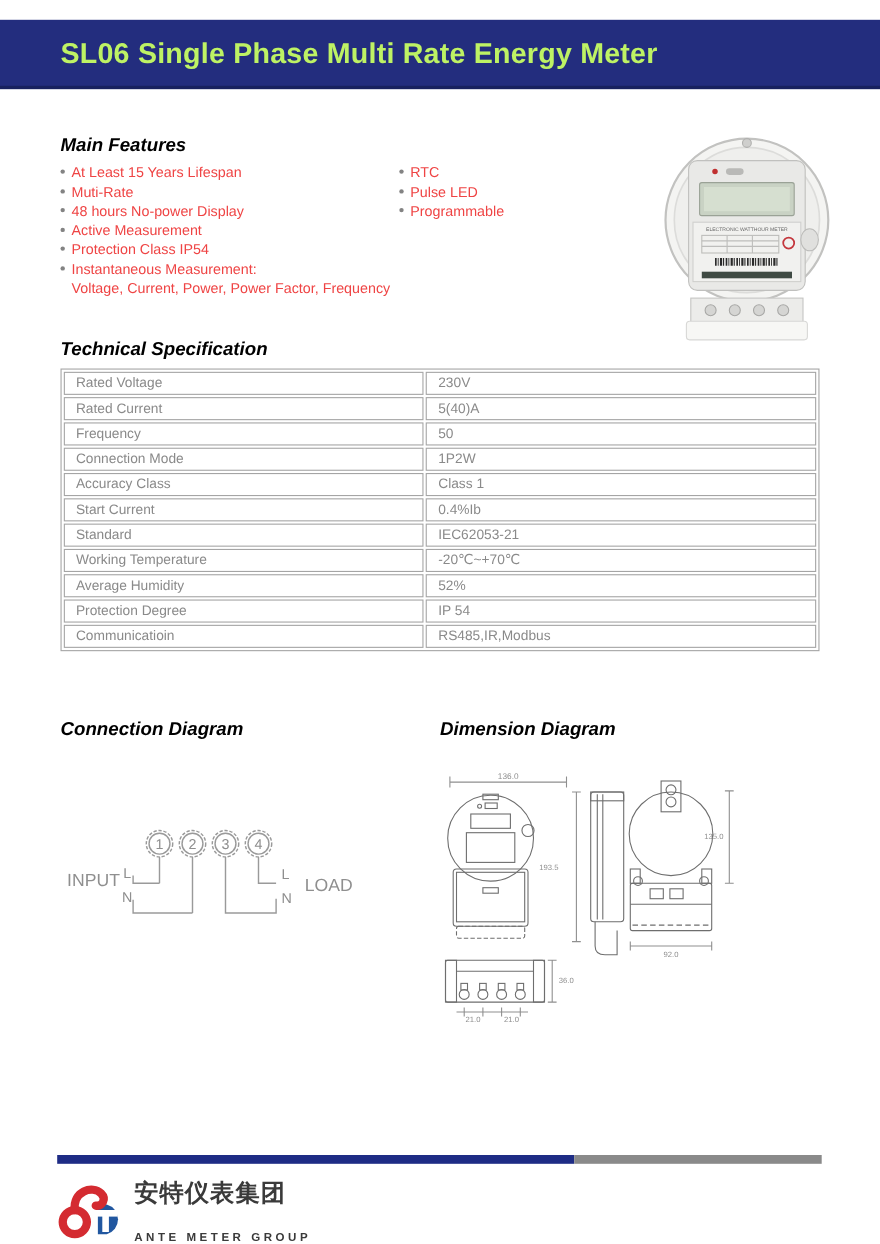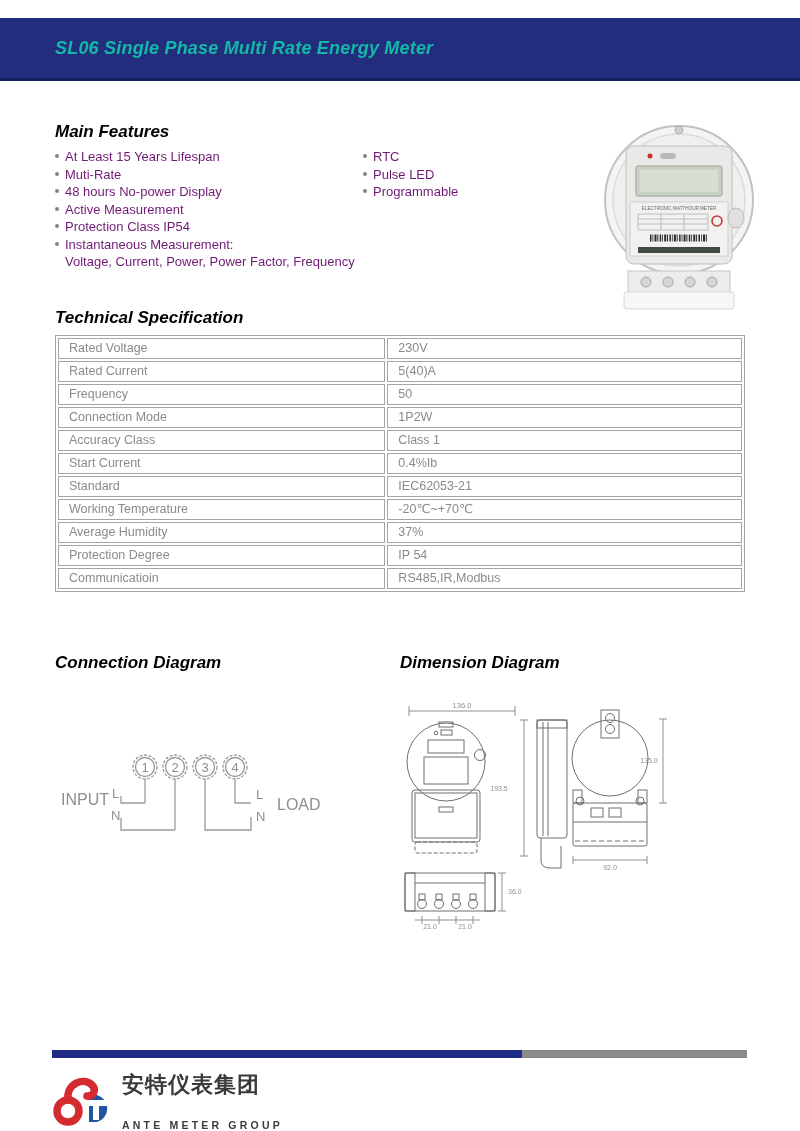--- a/index.html
+++ b/index.html
@@ -2,30 +2,30 @@
 <html><head>
 <meta charset="utf-8">
 <style>
   html,body{margin:0;padding:0;background:#ffffff;}
   .page{position:relative;width:800px;height:1131px;background:#fff;
         font-family:"Liberation Sans","DejaVu Sans",sans-serif;overflow:hidden;}
 
   
   .topbar{position:absolute;left:0;top:18px;width:800px;height:60px;
           background:#232d7e;border-bottom:3px solid #18215f;display:flex;align-items:center;}
-  .topbar h1{margin:0 0 0 55px;color:#14b8a6;font-size:18px;font-style:italic;
+  .topbar h1{margin:0 0 0 55px;color:#bef264;font-size:26px;
              font-weight:bold;letter-spacing:.2px;}
 
   
   .sec-head{position:absolute;margin:0;color:#000000;font-size:17px;
             font-style:italic;font-weight:bold;}
 
   
   .feat-list{position:absolute;list-style:none;margin:0;padding:0;
-             color:#701a75;font-size:13px;line-height:17.5px;}
+             color:#ef4444;font-size:13px;line-height:17.5px;}
   .feat-list li{display:flex;align-items:baseline;}
   .dot{width:4px;height:4px;border-radius:50%;background:#838383;
        margin-right:6px;flex:0 0 auto;position:relative;top:-3px;}
   li.sub{padding-left:10px;}
 
   
   .photo{position:absolute;left:598px;top:123px;width:164px;height:188px;}
 
   
   table.spec{position:absolute;left:55px;top:335px;width:690px;
@@ -169,21 +169,21 @@
       <tr>
           <td class="c1">Standard</td>
           <td>IEC62053-21</td>
         </tr>
       <tr>
           <td class="c1">Working Temperature</td>
           <td>-20℃~+70℃</td>
         </tr>
       <tr>
           <td class="c1">Average Humidity</td>
-          <td>37%</td>
+          <td>52%</td>
         </tr>
       <tr>
           <td class="c1">Protection Degree</td>
           <td>IP 54</td>
         </tr>
       <tr>
           <td class="c1">Communicatioin</td>
           <td>RS485,IR,Modbus</td>
         </tr>
     </tbody>

